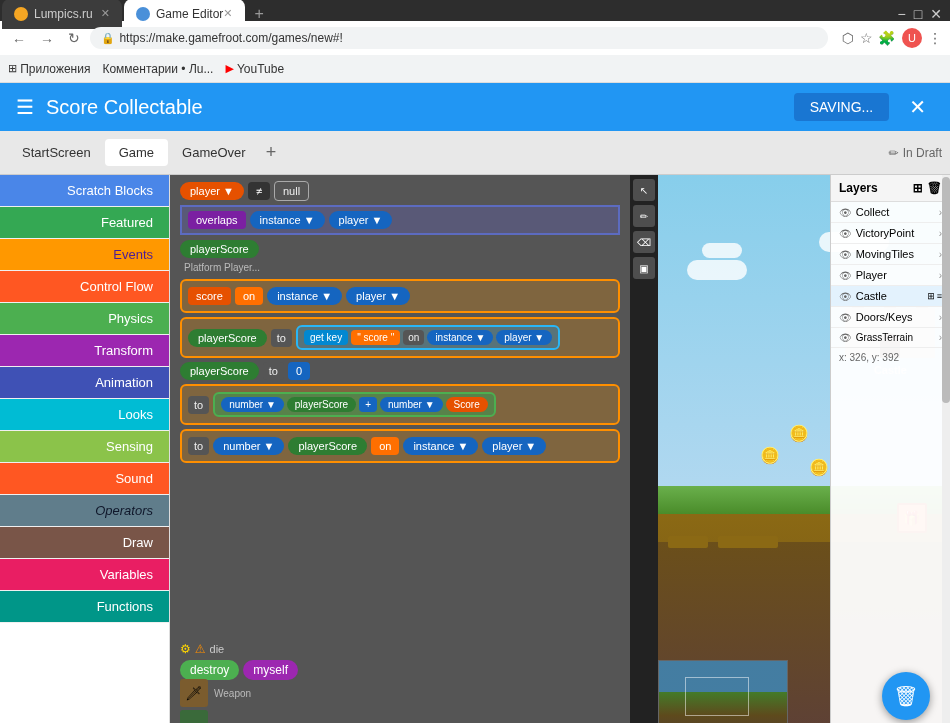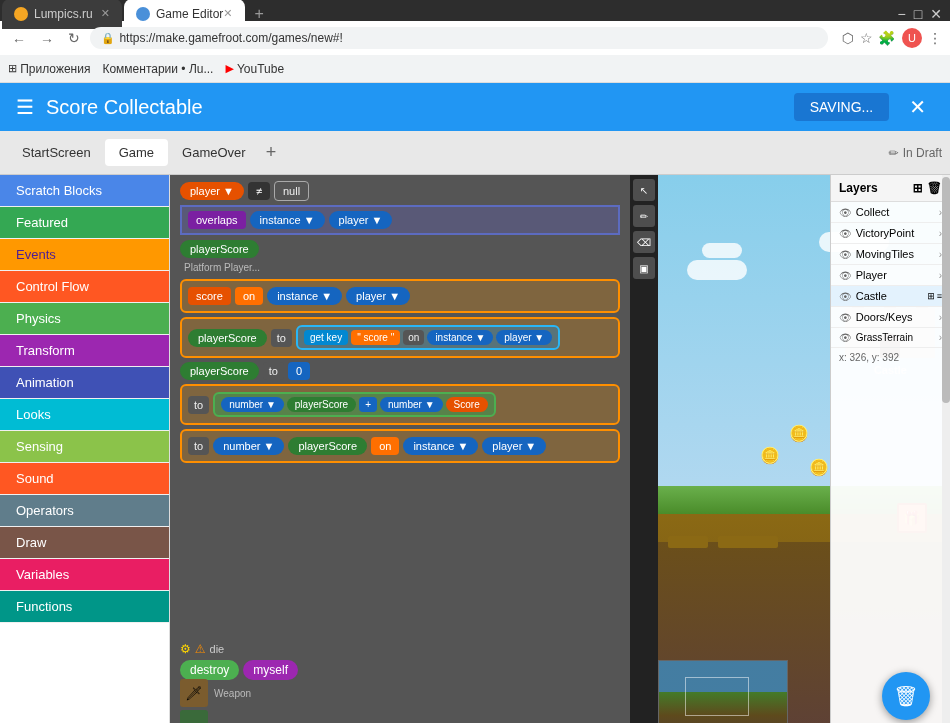--- a/index.html
+++ b/index.html
@@ -33,32 +33,32 @@
     .game-tab { padding: 6px 14px; font-size: 13px; color: #333; cursor: pointer; border-radius: 4px; }
     .game-tab.active { background: white; }
     .tab-add { font-size: 18px; color: #666; cursor: pointer; padding: 0 6px; }
     .tab-draft { margin-left: auto; font-size: 12px; color: #666; display: flex; align-items: center; gap: 4px; }
 
     
     .main-layout { display: flex; height: 565px; }
 
     
     .sidebar { width: 170px; background: #fff; border-right: 1px solid #ddd; overflow-y: auto; flex-shrink: 0; }
-    .sidebar-item { padding: 8px 16px; font-size: 13px; color: #333; cursor: pointer; border-bottom: 1px solid #f0f0f0; }
+    .sidebar-item { padding: 8px 16px; font-size: 13px; color: #333; cursor: pointer; border-bottom: 1px solid #f0f0f0; text-align: right; }
     .sidebar-item.scratch { background: #4a86e8; color: white; }
     .sidebar-item.featured { background: #34a853; color: white; }
     .sidebar-item.events { background: #ff9800; color: #4c1d95; }
     .sidebar-item.control { background: #ff5722; color: white; }
     .sidebar-item.physics { background: #4caf50; color: white; }
     .sidebar-item.transform { background: #9c27b0; color: white; }
     .sidebar-item.animation { background: #3f51b5; color: white; }
     .sidebar-item.looks { background: #00bcd4; color: white; }
     .sidebar-item.sensing { background: #8bc34a; color: white; }
     .sidebar-item.sound { background: #ff5722; color: white; }
-    .sidebar-item.operators { background: #607d8b; color: #ffffff; }
+    .sidebar-item.operators { background: #607d8b; color: #0f172a; font-style: italic; }
     .sidebar-item.draw { background: #795548; color: white; }
     .sidebar-item.variables { background: #e91e63; color: white; }
     .sidebar-item.functions { background: #009688; color: white; }
     
     
     .layers-panel { position: absolute; right: 0; top: 0; width: 120px; background: rgba(255,255,255,0.95); border-left: 1px solid #ccc; height: 100%; }
     .layers-header { display: flex; align-items: center; justify-content: space-between; padding: 6px 8px; background: #f5f5f5; border-bottom: 1px solid #ddd; font-size: 12px; font-weight: bold; }
     .layer-item { display: flex; align-items: center; padding: 4px 8px; font-size: 11px; border-bottom: 1px solid #eee; cursor: pointer; }
     .layer-eye { margin-right: 4px; color: #666; font-size: 10px; }
     .layer-name { flex: 1; font-size: 11px; }

